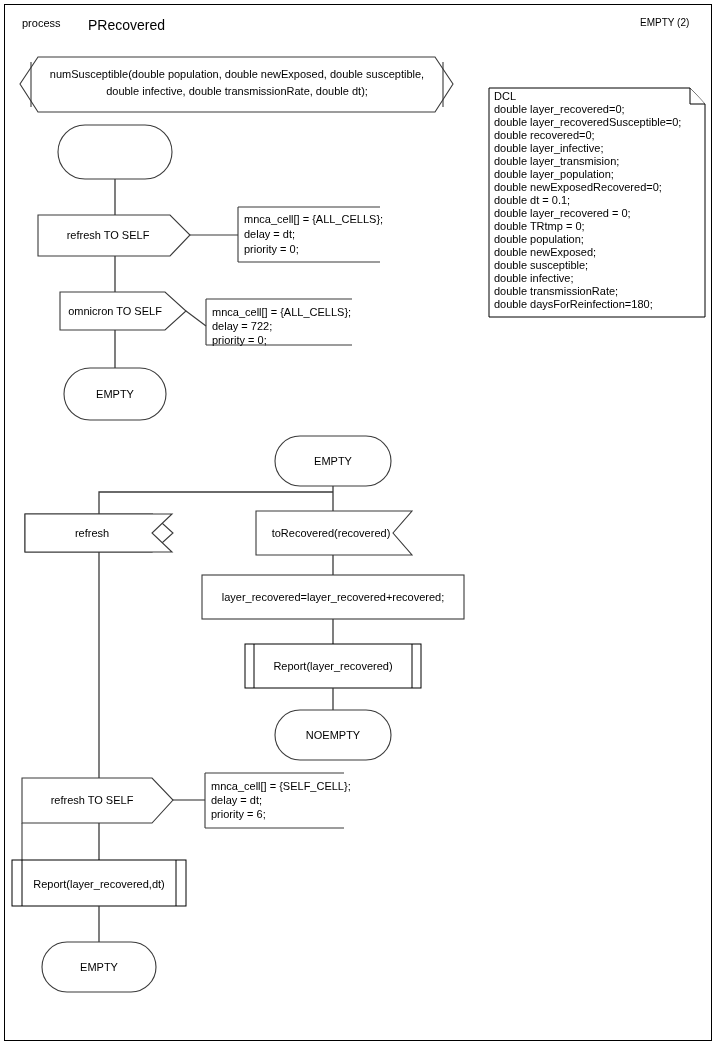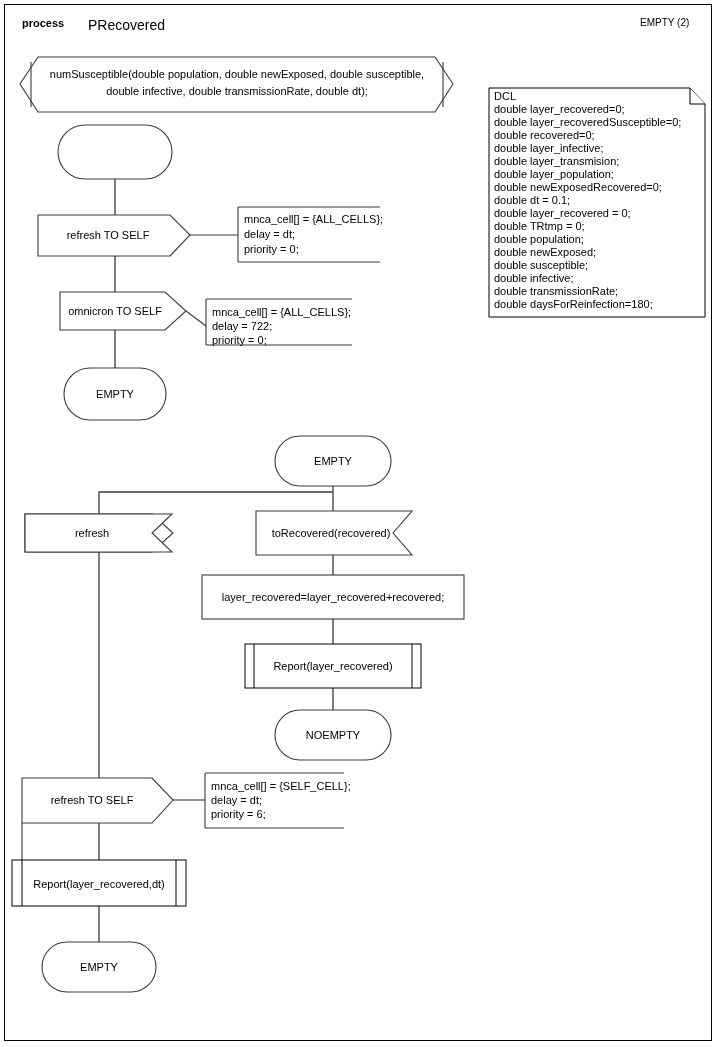--- a/index.html
+++ b/index.html
@@ -1,20 +1,20 @@
 <!DOCTYPE html>
 <html><head>
 <meta charset="utf-8">
 <style>
   html,body{margin:0;padding:0;background:#ffffff;}
   body{font-family:"Liberation Sans",sans-serif;}
   #page{position:relative;width:718px;height:1047px;background:#ffffff;overflow:hidden;}
   #frame{position:absolute;left:4px;top:4px;width:708px;height:1037px;border:1px solid #000;box-sizing:border-box;}
   .lbl{position:absolute;white-space:nowrap;font-size:11px;color:#000;}
-  .bold{font-weight:bold;}
+  .bold{font-weight:normal;}
   .svgroot{position:absolute;left:0;top:0;width:718px;height:1047px;}
   text{font-family:"Liberation Sans",sans-serif;font-size:11px;fill:#000;}
   .t-c{text-anchor:middle;}
   .t-l{text-anchor:start;}
   .shape{fill:#ffffff;stroke:#3a3a3a;stroke-width:1.1;}
   .shape-dark{fill:#ffffff;stroke:#000000;stroke-width:1;}
   .conn{stroke:#3a3a3a;stroke-width:1.3;fill:none;}
   .conn-thin{stroke:#3a3a3a;stroke-width:1.1;fill:none;}
 </style>
 </head>

